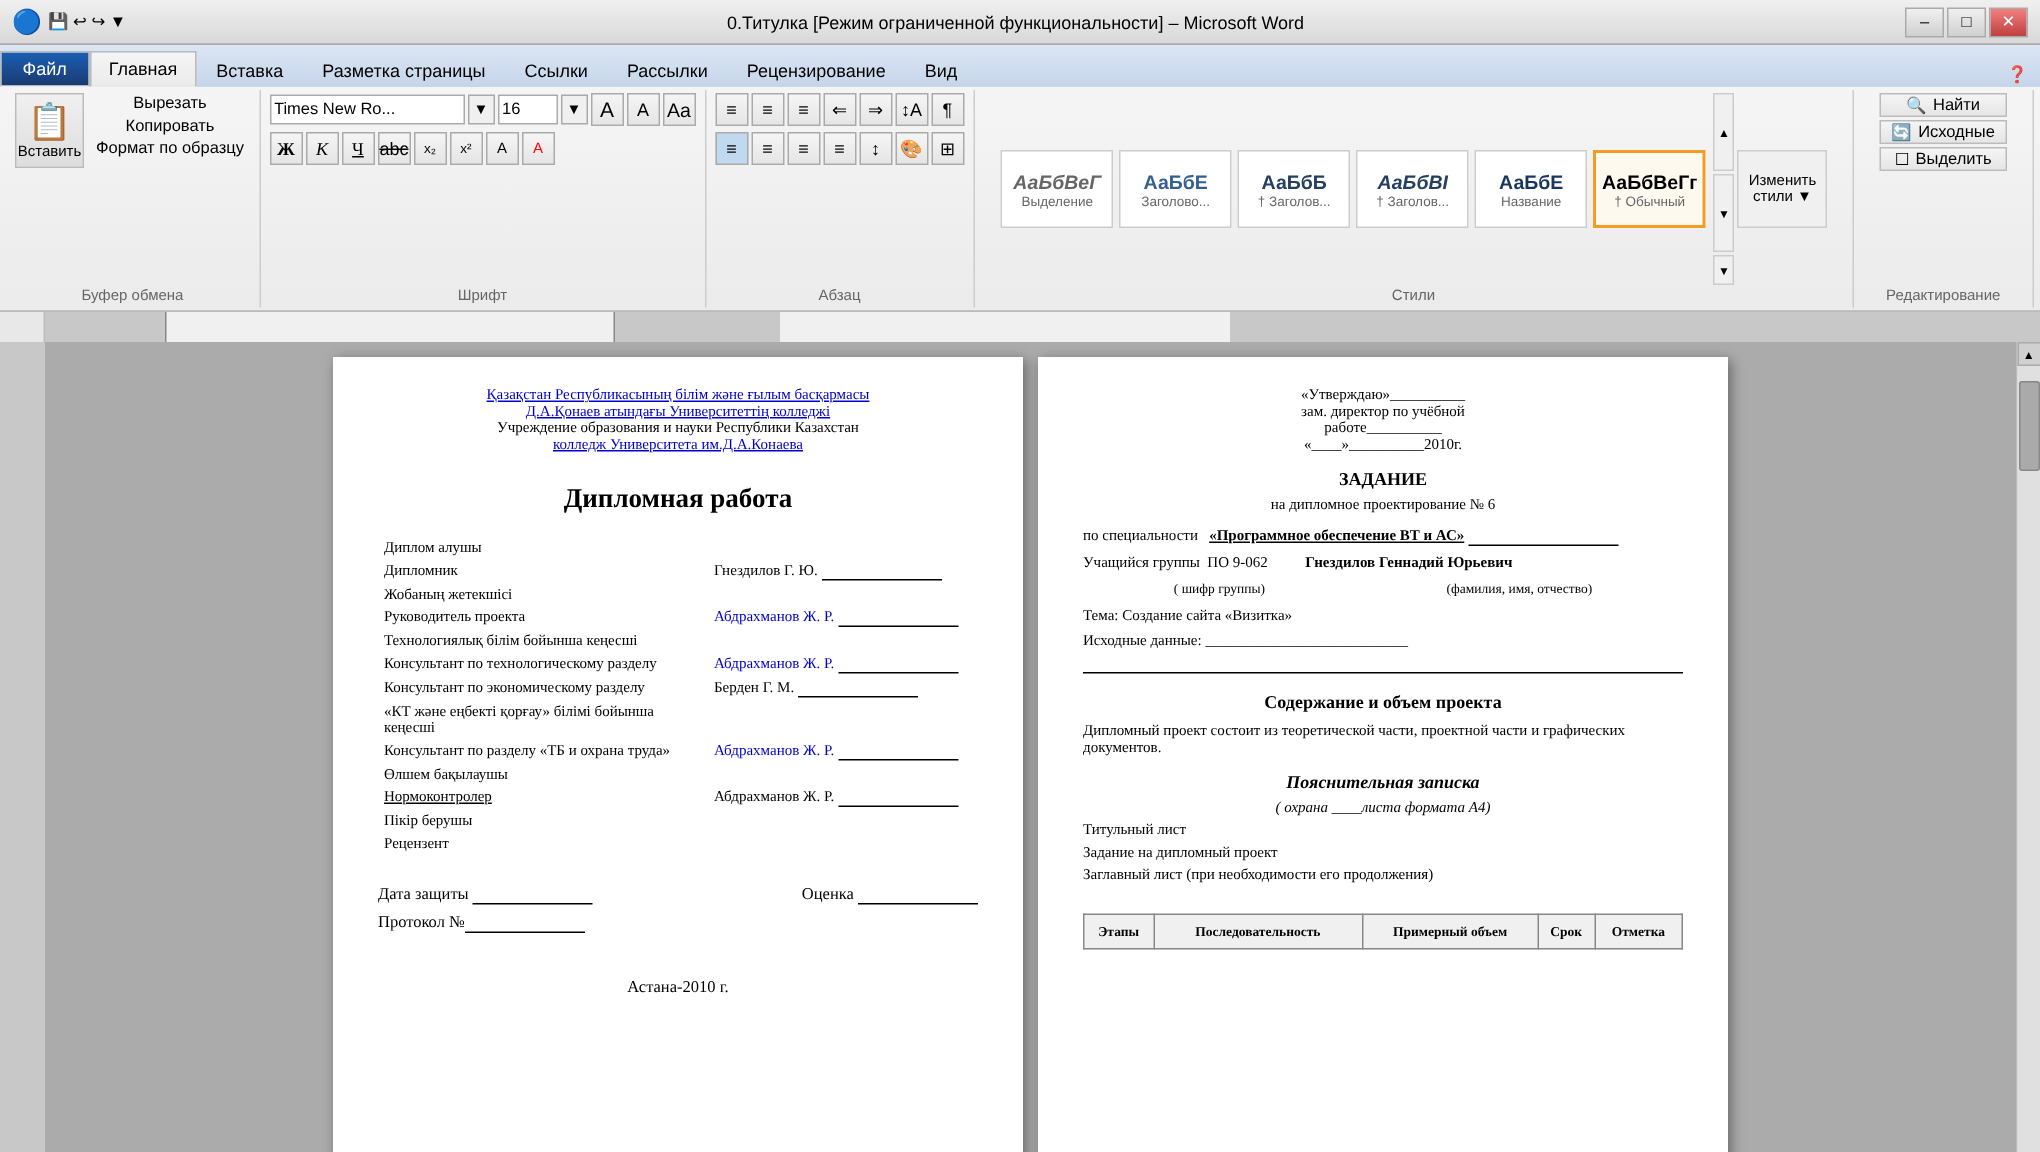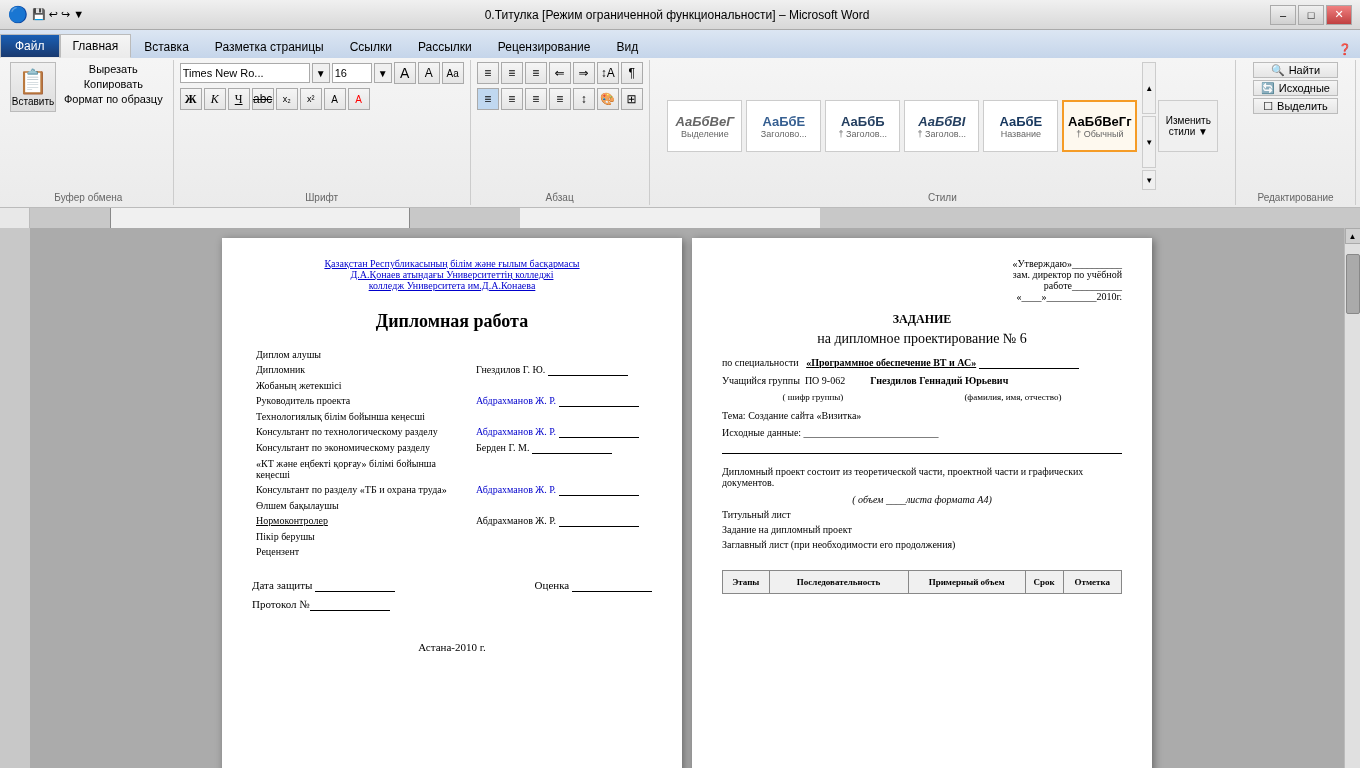--- a/index.html
+++ b/index.html
@@ -186,21 +186,21 @@
     }
     .scroll-btn { width: 16px; height: 16px; background: #d0d0d0; border: 1px solid #aaa; display: flex; align-items: center; justify-content: center; font-size: 8px; cursor: pointer; }
     .scroll-track { flex: 1; width: 16px; background: #e0e0e0; position: relative; }
     .scroll-thumb { width: 14px; height: 60px; background: #aaa; position: absolute; top: 10px; left: 1px; border: 1px solid #888; border-radius: 2px; }
     .page-heading { font-size: 18px; font-weight: bold; text-align: center; margin: 20px 0 15px 0; }
     .doc-table { width: 100%; border-collapse: collapse; margin-top: 4px; }
     .doc-table td { padding: 2px 4px; vertical-align: top; font-size: 10px; }
     .underline-field { border-bottom: 1px solid #000; display: inline-block; min-width: 80px; }
     .right-page-content { font-size: 10px; }
     .right-heading { text-align: center; font-size: 12px; font-weight: bold; margin: 10px 0 4px 0; }
-    .right-subheading { text-align: center; font-size: 14px; margin-bottom: 10px; }
+    .right-subheading { text-align: center; font-size: 10px; margin-bottom: 10px; }
 
     .blue-underline { color: #0000cc; text-decoration: underline; }
     .kaz-text { font-size: 10px; }
 
     .styles-scroll-row { display: flex; align-items: center; }
     .styles-scroll-btn { width: 14px; height: 52px; background: #f0f0f0; border: 1px solid #ccc; cursor: pointer; display: flex; align-items: center; justify-content: center; font-size: 8px; }
   </style>
 </head>
 <body>
 
@@ -265,21 +265,21 @@
 
   <div class="ribbon-group font-group">
     <div class="ribbon-group-content" style="flex-direction:column;align-items:flex-start;">
       <div class="font-row">
         <input class="font-selector" type="text" value="Times New Ro..." style="">
         <button class="size-btn">▼</button>
         <input class="size-selector" type="text" value="16" style="">
         <button class="size-btn">▼</button>
         <button class="format-btn" style="font-size:14px;">A</button>
         <button class="format-btn" style="font-size:12px;">A</button>
-        <button class="format-btn" style="font-size:10px;">Aa</button>
+        <button class="format-btn" style="font-size:13px;">Aa</button>
       </div>
       <div class="font-row">
         <button class="format-btn bold">Ж</button>
         <button class="format-btn italic">К</button>
         <button class="format-btn underline">Ч</button>
         <button class="format-btn" style="text-decoration:line-through;">abc</button>
         <button class="format-btn" style="font-size:9px;">x₂</button>
         <button class="format-btn" style="font-size:9px;">x²</button>
         <button class="format-btn" style="font-size:10px;">A</button>
         <button class="format-btn" style="font-size:10px;color:red;">A</button>
@@ -382,20 +382,21 @@
 <div class="doc-area">
 
   <div class="left-margin"></div>
 
   <div class="pages-container">
 
     <div class="doc-page">
       <div style="text-align:center;margin-bottom:8px;">
         <div class="blue-underline kaz-text">Қазақстан Республикасының білім және ғылым басқармасы</div>
         <div class="blue-underline kaz-text">Д.А.Қонаев атындағы Университеттің колледжі</div>
+        <div class="kaz-text">Учреждение образования и науки Республики Казахстан</div>
         <div class="blue-underline kaz-text">колледж Университета им.Д.А.Конаева</div>
       </div>
 
       <div class="page-heading">Дипломная работа</div>
 
       <table class="doc-table">
         <tbody>
             <tr>
           <td style="width:55%;"><span>Диплом алушы</span></td>
           <td></td>
@@ -454,21 +455,21 @@
       <div style="margin-top:20px;display:flex;justify-content:space-between;">
         <span>Дата защиты <span class="underline-field">&nbsp;&nbsp;&nbsp;&nbsp;&nbsp;&nbsp;&nbsp;&nbsp;&nbsp;</span></span>
         <span>Оценка <span class="underline-field">&nbsp;&nbsp;&nbsp;&nbsp;&nbsp;&nbsp;&nbsp;&nbsp;&nbsp;</span></span>
       </div>
       <div style="margin-top:6px;">Протокол №<span class="underline-field">&nbsp;&nbsp;&nbsp;&nbsp;&nbsp;&nbsp;&nbsp;&nbsp;&nbsp;&nbsp;&nbsp;</span></div>
 
       <div style="text-align:center;margin-top:30px;">Астана-2010 г.</div>
     </div>
 
     <div class="doc-page right-page-content">
-      <div style="text-align:right;margin-bottom:6px;">
+      <div style="text-align:center;margin-bottom:6px;">
         <div>«Утверждаю»__________</div>
         <div>зам. директор по учёбной</div>
         <div>работе__________</div>
         <div>«____»__________2010г.</div>
       </div>
 
       <div class="right-heading">ЗАДАНИЕ</div>
       <div class="right-subheading">на дипломное проектирование № 6</div>
 
       <div style="margin:10px 0 6px 0;">
@@ -488,23 +489,25 @@
         <span>(фамилия, имя, отчество)</span>
       </div>
 
       <div style="margin-bottom:6px;">Тема: Создание сайта «Визитка»</div>
       <div style="margin-bottom:6px;">
         <span>Исходные данные: ___________________________</span>
         <div style="border-bottom:1px solid #000;margin-top:4px;">&nbsp;</div>
       </div>
 
       <div style="margin-top:12px;">
+        <div class="right-heading">Содержание и объем проекта</div>
         <div style="margin:6px 0;">Дипломный проект состоит из теоретической части, проектной части и графических документов.</div>
 
-        <div style="text-align:center;font-style:italic;">( объем ____листа формата А4)</div>
+        <div class="right-heading" style="font-style:italic;">Пояснительная записка</div>
+        <div style="text-align:center;font-style:italic;">( охрана ____листа формата А4)</div>
 
         <div style="margin:4px 0;">Титульный лист</div>
         <div style="margin:4px 0;">Задание на дипломный проект</div>
         <div style="margin:4px 0;">Заглавный лист (при необходимости его продолжения)</div>
       </div>
 
       <div style="margin-top:20px;">
         <table style="width:100%;border-collapse:collapse;font-size:9px;">
           <thead>
             <tr style="background:#f0f0f0;">

